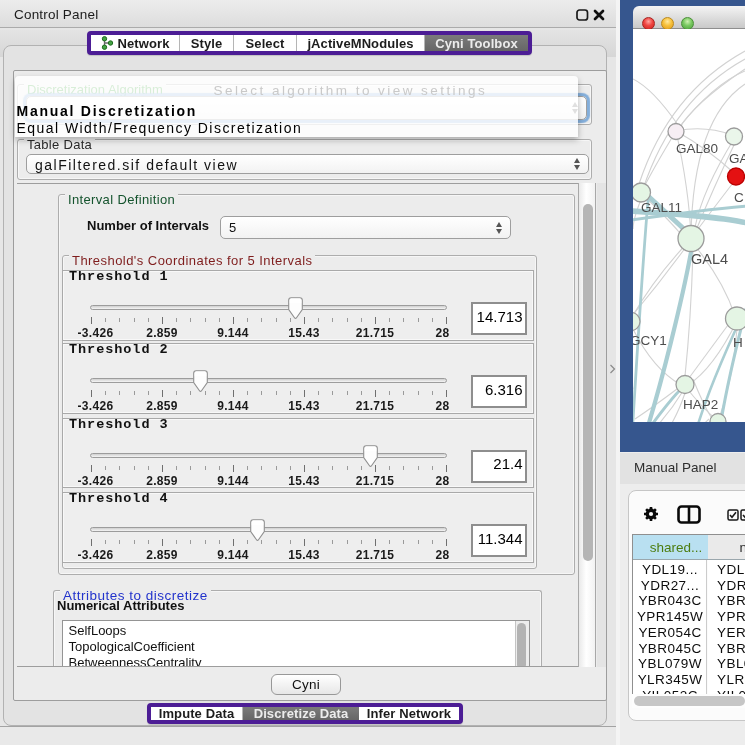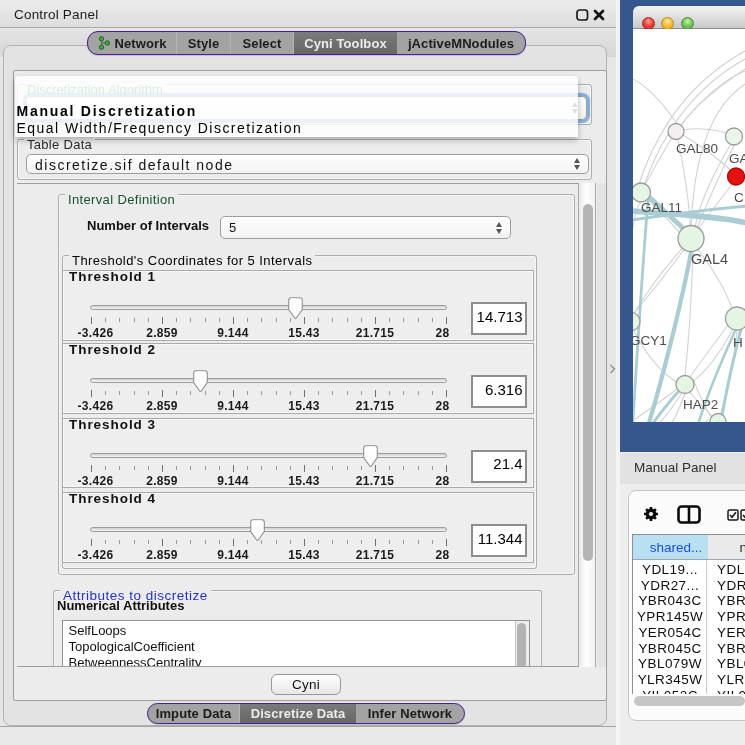--- a/index.html
+++ b/index.html
@@ -7,40 +7,40 @@
 
 
 #lwin { position:absolute; left:0; top:0; width:616px; height:727px; background:#e6e6e6; border-bottom:1px solid #a3a3a3; }
 #lhead { position:absolute; left:0; top:0; width:616px; height:28px; background:linear-gradient(#ececec,#dddddd); border-bottom:1px solid #ababab; }
 #lhead .t { position:absolute; left:14px; top:7px; font-size:13.5px; letter-spacing:0.2px; color:#1b1b1b; }
 #tabrow { position:absolute; left:0; top:30px; width:616px; height:27px; background:linear-gradient(#e4e4e4,#d6d6d6); }
 #panelA { position:absolute; left:3px; top:45px; width:604px; height:681px; border:1px solid #b2b2b2; border-radius:8px; background:#e3e3e3; }
 #panelB { position:absolute; left:13px; top:70px; width:594px; height:631px; border:1px solid #9d9d9d; border-radius:2px; background:#ececec; }
 
 
-.pill { position:absolute; display:flex; background:#a3a3a3; border:1px solid #4c1d95; border-radius:11px; overflow:hidden; font-size:13px; letter-spacing:0.1px; font-weight:bold; color:#1c1c1c; box-shadow:0 1px 1px rgba(0,0,0,0.15); }
+.pill { position:absolute; display:flex; background:#ffffff; border:4px solid #4c1d95; border-radius:4px; overflow:hidden; font-size:13px; letter-spacing:0.1px; font-weight:bold; color:#1c1c1c; box-shadow:0 1px 1px rgba(0,0,0,0.15); }
 .pill .seg { display:flex; align-items:center; justify-content:center; border-right:1px solid #b5b5b5; white-space:nowrap; }
 .pill .seg:last-child { border-right:none; }
 .pill .dark { background:linear-gradient(#7b7b7b,#666666); color:#ececec; border-right:none; }
 
 
 .grp { position:absolute; border:1px solid #adadad; border-radius:3px; box-shadow:inset 0 0 0 1px rgba(255,255,255,0.55); }
 .grp > .gl { position:absolute; top:-8px; left:6px; background:#ececec; padding:6px 3px; font-size:13px; line-height:14px; }
 
 
 .combo { position:absolute; background:linear-gradient(#ffffff,#f2f2f2); border:1px solid #9e9e9e; border-radius:5px; font-size:13px; color:#111; }
 .combo .cv { position:absolute; left:8px; top:3px; }
 .arr { position:absolute; right:7px; top:50%; width:7px; height:12px; margin-top:-6px; }
 .arr:before, .arr:after { content:""; position:absolute; left:0; border-left:3.5px solid transparent; border-right:3.5px solid transparent; }
 .arr:before { top:0; border-bottom:5px solid #555; }
 .arr:after { bottom:0; border-top:5px solid #555; }
 
 
 .thp { position:absolute; left:62px; width:472px; height:70.5px; border:1px solid #a9a9a9; background:#eeeeee; box-shadow:inset 0 0 0 1px rgba(255,255,255,0.6); }
-.thlab { position:absolute; left:6px; top:-2px; font-size:13.5px; letter-spacing:0.95px; font-weight:bold; color:#111; }
+.thlab { position:absolute; left:6px; top:-2px; font-size:13.5px; letter-spacing:0.95px; font-weight:bold; color:#111;font-family:Liberation Mono, monospace; }
 .trk { position:absolute; height:5px; background:linear-gradient(#cfcfcf,#f5f5f5); border:1px solid #9c9c9c; border-radius:3px; }
 .tks { position:absolute; left:0; top:46px; width:100%; height:8px; }
 .tk { position:absolute; top:1px; width:1px; height:4px; background:#9a9a9a; }
 .tkM { position:absolute; top:0px; width:1px; height:7px; background:#6f6f6f; }
 .tlb { position:absolute; top:55px; width:60px; text-align:center; letter-spacing:0.3px; font-size:12px; font-weight:bold; color:#1a1a1a; }
 .thumb { position:absolute; top:26px; }
 .vbox { position:absolute; left:408px; top:31px; width:56px; height:33px; background:#ffffff; border:2px solid #8e8e8e; font-size:15px; color:#000; text-align:right; padding:3.5px 2.5px 0 0; }
 
 
 #netwin { position:absolute; left:620px; top:0; width:125px; height:452px; background:#36568e; }
@@ -68,47 +68,47 @@
 <div id="panelB"></div>
 <div class="pill" style="left:87px;top:31px;height:24px">
 <div class="seg" style="width:89px"><svg width="13" height="14" viewBox="0 0 13 14" style="margin-right:4px">
           <path d="M3.5 3 v8 M3.5 7 h5" stroke="#6a6a6a" stroke-width="1.3" fill="none"></path>
           <circle cx="3.5" cy="2.8" r="2.2" fill="#44a344" stroke="#1d6b1d"></circle>
           <circle cx="3.5" cy="11.2" r="2.2" fill="#44a344" stroke="#1d6b1d"></circle>
           <circle cx="9.5" cy="7" r="2.2" fill="#44a344" stroke="#1d6b1d"></circle>
         </svg>Network</div>
 <div class="seg" style="width:54px">Style</div>
 <div class="seg" style="width:63px">Select</div>
+<div class="seg" style="width:128px">jActiveMNodules</div>
 <div class="seg dark" style="width:103px">Cyni Toolbox</div>
-<div class="seg" style="width:128px">jActiveMNodules</div>
 </div>
 <div class="grp" style="left:17px;top:84px;width:575px;height:41px">
       <span class="gl" style="color:#2aa02a">Discretization Algorithm</span>
     </div>
 <div class="combo" style="left:26px;top:96px;width:561px;height:24px;box-shadow:0 0 1px 2.8px rgba(90,150,210,0.72)">
       <span class="arr"></span>
     </div>
 <div class="grp" style="left:17px;top:139px;width:575px;height:41px">
       <span class="gl" style="color:#2a2a2a;letter-spacing:0.3px">Table Data</span>
     </div>
 <div class="combo" style="left:26px;top:154px;width:563px;height:20px">
-      <span class="cv" style="top:1.5px;font-size:14px;letter-spacing:1.5px">discretize.sif default node</span>
+      <span class="cv" style="top:1.5px;font-size:14px;letter-spacing:1.5px">galFiltered.sif default view</span>
       <span class="arr"></span>
     </div>
 <div class="abs" style="left:17px;top:183px;width:579px;height:484px;border-top:1px solid #9d9d9d;border-bottom:1px solid #9d9d9d;overflow:hidden">
 <div class="grp" style="left:41px;top:10px;width:517px;height:381px">
         <span class="gl" style="color:#14532d;letter-spacing:0.35px">Interval Definition</span>
       </div>
 <div class="abs" style="left:70px;top:34px;font-size:13px;font-weight:bold;color:#111">Number of Intervals</div>
 <div class="combo" style="left:203px;top:32px;width:291px;height:23px">
         <span class="cv" style="top:3px">5</span>
         <span class="arr"></span>
       </div>
 <div class="grp" style="left:45px;top:71px;width:475px;height:314px">
-        <span class="gl" style="color:#000000;letter-spacing:0.45px">Threshold's Coordinates for 5 Intervals</span>
+        <span class="gl" style="color:#7f1d1d;letter-spacing:0.45px">Threshold's Coordinates for 5 Intervals</span>
       </div>
 <div class="thp" style="left:45px;top:86.0px">
 <div class="thlab">Threshold 1</div>
 <div class="trk" style="left:27.0px;top:34px;width:357.0px"></div>
 <div class="tks">
           <i class="tkM" style="left:28.0px"></i>
           <i class="tk" style="left:42.2px"></i>
           <i class="tk" style="left:56.4px"></i>
           <i class="tk" style="left:70.6px"></i>
           <i class="tk" style="left:84.8px"></i>
@@ -287,23 +287,24 @@
 <div style="position:absolute;right:2.2px;top:2px;width:9.5px;height:46px;background:#b3b3b3;border-radius:5px"></div>
 </div>
 </div>
 <div class="abs" style="left:578px;top:183px;width:18px;height:484px;border-left:1px solid #a8a8a8;border-right:1px solid #a8a8a8;background:linear-gradient(90deg,#e9e9e9,#ffffff 45%,#f2f2f2)"></div>
 <div class="abs" style="left:582.5px;top:204px;width:10px;height:357px;background:#b5b5b5;border-radius:5px"></div>
 <div class="abs" style="left:597px;top:183px;width:9px;height:484px;background:#e4e4e4"></div>
 <div class="abs" style="left:271px;top:674px;width:70px;height:21px;background:linear-gradient(#ffffff,#e7e7e7);border:1px solid #989898;border-radius:6px;text-align:center;font-size:13.5px;letter-spacing:0.3px;color:#111;padding-top:1.5px">Cyni</div>
 <div class="pill" style="left:147px;top:703px;height:21px">
 <div class="seg" style="width:92px">Impute Data</div>
 <div class="seg dark" style="width:116px">Discretize Data</div>
-<div class="seg" style="width:108px">Infer Network</div>
+<div class="seg" style="width:100px">Infer Network</div>
 </div>
 <div class="abs" style="left:14.5px;top:76px;width:563px;height:61px;background:rgba(255,255,255,0.82);border-radius:4px 4px 0 0;box-shadow:0 3px 6px rgba(0,0,0,0.28);font-size:13px">
+<div style="position:absolute;left:199px;top:7px;color:#c9c9c9;font-size:13.5px;letter-spacing:2.45px">Select algorithm to view settings</div>
 <div style="position:absolute;left:2px;top:27px;font-weight:bold;color:#000;font-size:14px;letter-spacing:1.75px">Manual Discretization</div>
 <div style="position:absolute;left:2px;top:43.5px;color:#000;font-size:14px;letter-spacing:1.45px">Equal Width/Frequency Discretization</div>
 </div>
 </div>
 <div class="abs" style="left:616px;top:0;width:4px;height:745px;background:#f4f4f4"></div>
 <svg class="abs" style="left:609px;top:364px" width="7" height="10" viewBox="0 0 7 10">
     <path d="M1.5 1 L5.5 5 L1.5 9" fill="none" stroke="#8a8a8a" stroke-width="1.2"></path>
   </svg>
 <div id="netwin">
 <div id="nettb">
@@ -400,21 +401,21 @@
     </svg>
 <svg class="abs" style="left:107px;top:57px" width="12" height="12" viewBox="0 0 12 12">
       <rect x="1" y="1" width="10" height="10" rx="1.5" fill="none" stroke="#1a1a1a" stroke-width="1.5"></rect>
       <path d="M3 6 L5 8.2 L9 3.2" fill="none" stroke="#1a1a1a" stroke-width="1.6"></path>
     </svg>
 <svg class="abs" style="left:120px;top:57px" width="12" height="12" viewBox="0 0 12 12">
       <rect x="1" y="1" width="10" height="10" rx="1.5" fill="none" stroke="#1a1a1a" stroke-width="1.5"></rect>
       <path d="M3 6 L5 8.2 L9 3.2" fill="none" stroke="#1a1a1a" stroke-width="1.6"></path>
     </svg>
 <div class="abs" style="left:12px;top:82px;width:113px;height:173px;overflow:hidden;border-left:1px solid #8f8f8f;border-top:1px solid #8f8f8f">
-<div style="position:absolute;left:0;top:0;width:87px;height:25px;background:#b9e0f1;border-right:1px solid #9aa7ad;border-bottom:1px solid #9aa7ad;text-align:center;font-size:13.5px;color:#1d4ed8;padding-top:5px">shared...</div>
+<div style="position:absolute;left:0;top:0;width:87px;height:25px;background:#b9e0f1;border-right:1px solid #9aa7ad;border-bottom:1px solid #9aa7ad;text-align:center;font-size:13.5px;color:#4d7c0f;padding-top:5px">shared...</div>
 <div style="position:absolute;left:74.5px;top:0;width:39px;height:25px;background:#eaeaea;border-bottom:1px solid #9aa7ad;font-size:13.5px;color:#2b2b2b;padding-top:5px"><span style="margin-left:32px">n</span></div>
 <div style="position:absolute;left:0;top:25px;width:74px;height:148px;background:#fff;border-right:1px solid #cccccc"></div>
 <div style="position:absolute;left:75px;top:25px;width:38px;height:148px;background:#fff"></div>
 
 <div style="position:absolute;left:0;top:27.0px;width:74px;text-align:center;font-size:13.5px;letter-spacing:0.45px;color:#0d0d0d">YDL19...</div>
 <div style="position:absolute;left:84px;top:27.0px;font-size:13.5px;letter-spacing:0.45px;color:#0d0d0d;white-space:nowrap">YDL19</div>
 <div style="position:absolute;left:0;top:42.7px;width:74px;text-align:center;font-size:13.5px;letter-spacing:0.45px;color:#0d0d0d">YDR27...</div>
 <div style="position:absolute;left:84px;top:42.7px;font-size:13.5px;letter-spacing:0.45px;color:#0d0d0d;white-space:nowrap">YDR27</div>
 <div style="position:absolute;left:0;top:58.4px;width:74px;text-align:center;font-size:13.5px;letter-spacing:0.45px;color:#0d0d0d">YBR043C</div>
 <div style="position:absolute;left:84px;top:58.4px;font-size:13.5px;letter-spacing:0.45px;color:#0d0d0d;white-space:nowrap">YBR04</div>

